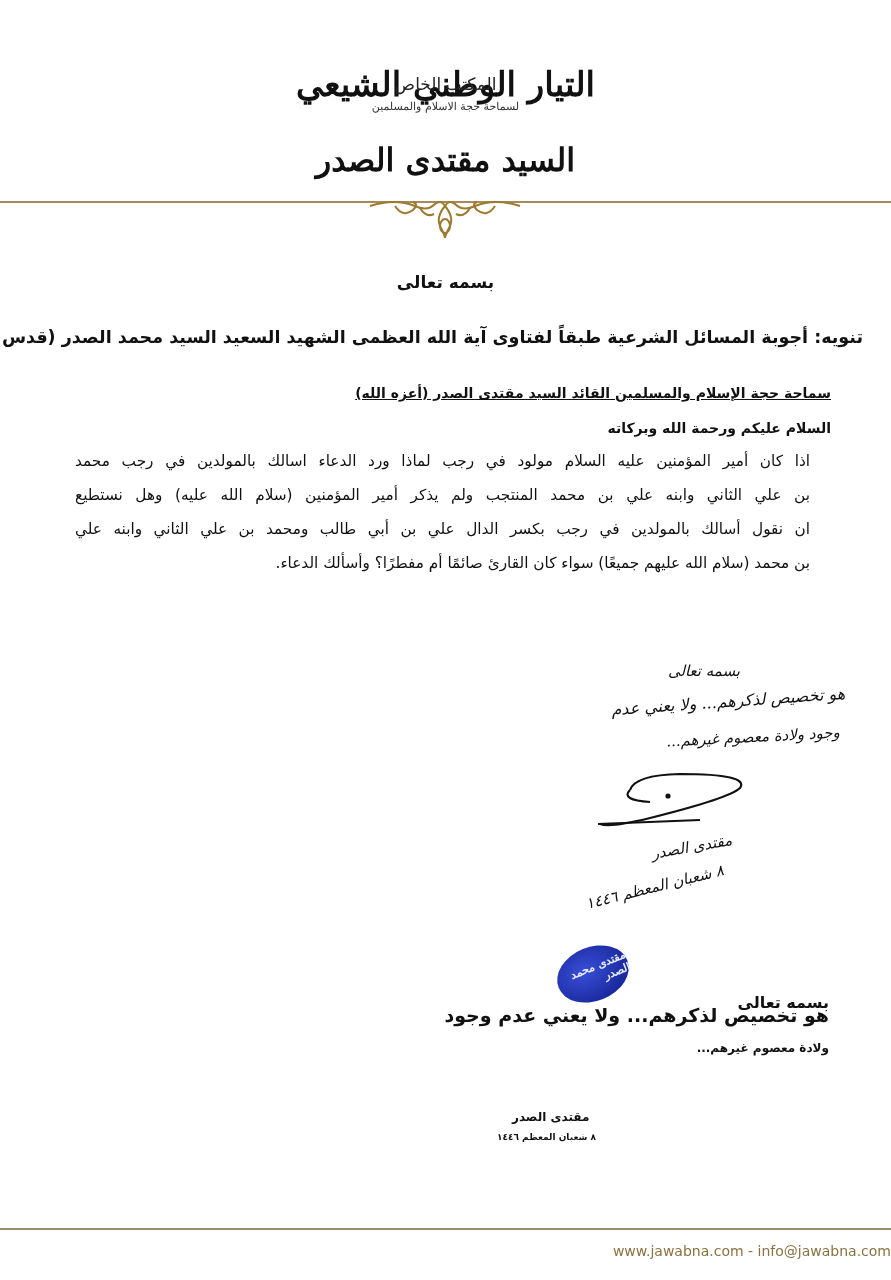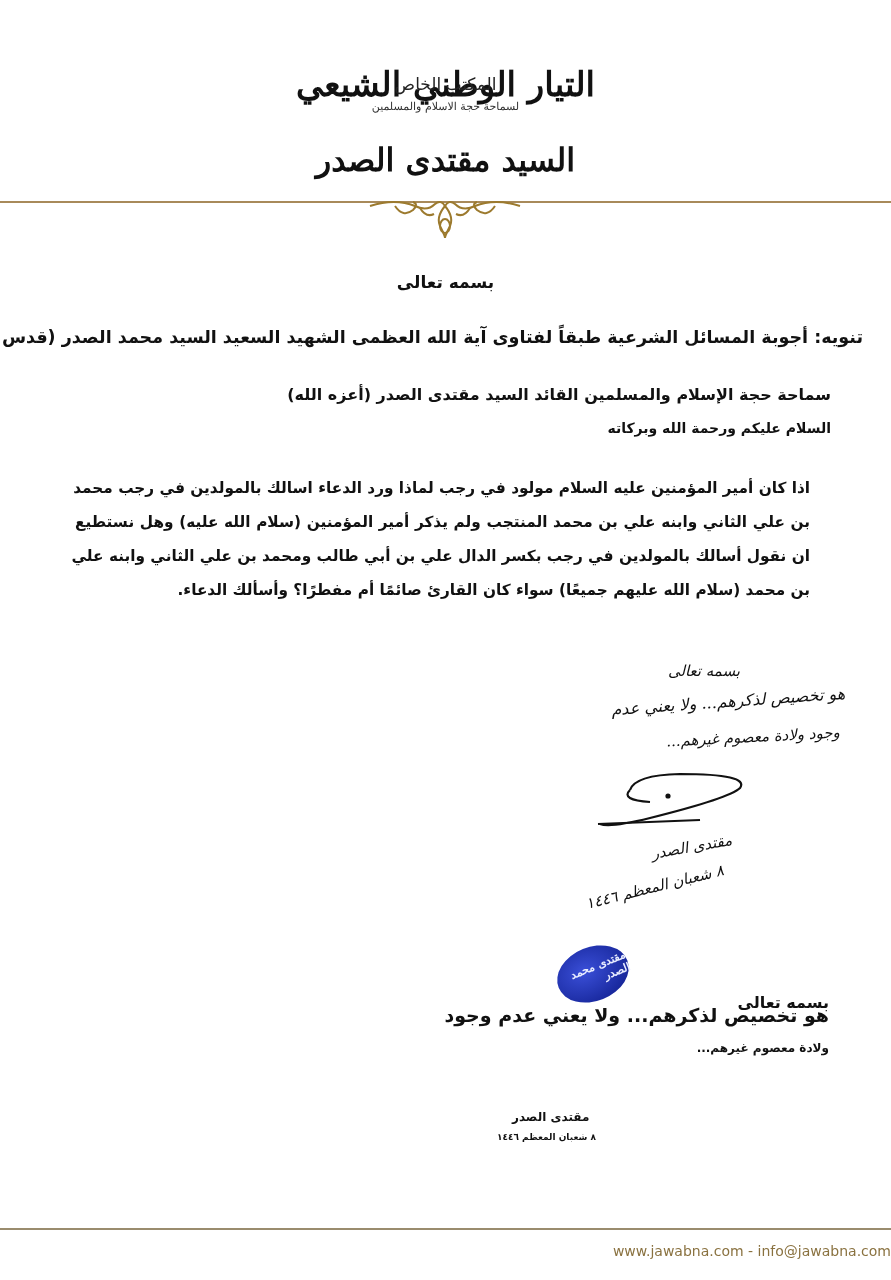--- a/index.html
+++ b/index.html
@@ -18,26 +18,26 @@
   .header-city { position: absolute; top: 172px; left: 0; width: 891px; text-align: center;
     font-family: "DejaVu Serif", serif; font-size: 10px; color: #444; direction: rtl; }
   .header-line { position: absolute; top: 201px; left: 0; width: 891px; height: 2px; background: #a88a5a; }
   .ornament { position: absolute; top: 196px; left: 365px; width: 160px; height: 45px; }
 
   .basmala { position: absolute; top: 272px; left: 0; width: 891px; text-align: center; direction: rtl;
     font-family: "DejaVu Sans", sans-serif; font-weight: bold; font-size: 17px; }
   .notice { position: absolute; top: 327px; right: 28px; width: 840px; text-align: right; direction: rtl;
     font-family: "DejaVu Sans", sans-serif; font-weight: bold; font-size: 17.5px; white-space: nowrap; }
   .addressee { position: absolute; top: 385px; right: 60px; text-align: right; direction: rtl;
-    font-weight: bold; font-size: 16px; white-space: nowrap; }
+    font-weight: bold; font-size: 14px; white-space: nowrap; text-decoration: underline; }
   .greeting { position: absolute; top: 420px; right: 60px; text-align: right; direction: rtl;
     font-weight: bold; font-size: 14px; white-space: nowrap; }
 
-  .question { position: absolute; top: 471px; left: 75px; width: 735px; direction: rtl; text-align: justify;
-    font-weight: bold; font-size: 15.3px; line-height: 34px; }
+  .question { position: absolute; top: 444px; left: 75px; width: 735px; direction: rtl; text-align: justify;
+    font-weight: normal; font-size: 15.3px; line-height: 34px; }
   .question span { display: block; white-space: nowrap; text-align-last: justify; }
   .question span.last { text-align-last: right; }
 
   .handwriting { position: absolute; left: 490px; top: 660px; width: 360px; height: 280px; }
   .hw-line { position: absolute; font-family: "DejaVu Serif", serif; font-style: italic; color: #111; direction: rtl; white-space: nowrap; }
 
   .seal { position: absolute; left: 556px; top: 947px; width: 74px; height: 54px; border-radius: 50%;
     background: radial-gradient(ellipse at 40% 40%, #3a4fd8, #1a2aa0 70%, #101a80);
     transform: rotate(-22deg); display: flex; align-items: center; justify-content: center;
     color: #e8ecff; font-family: "DejaVu Serif", serif; font-size: 11px; font-weight: bold; direction: rtl; }

